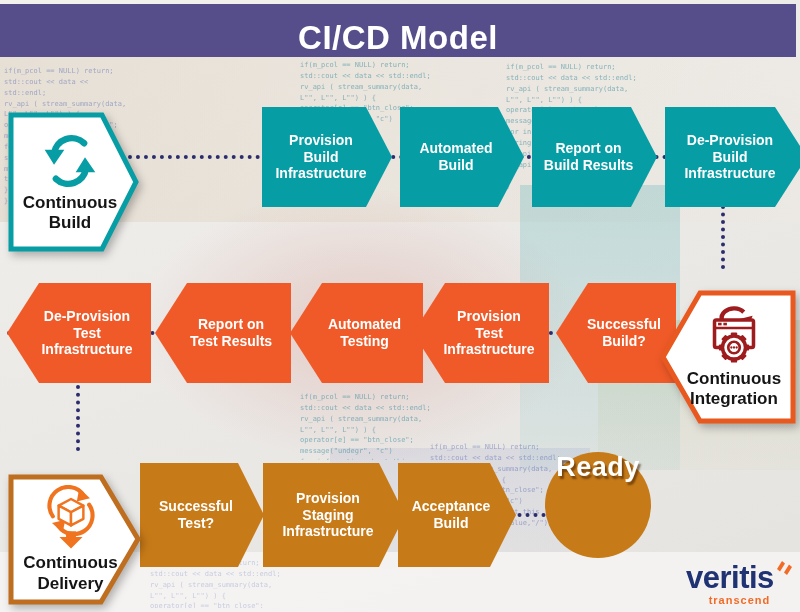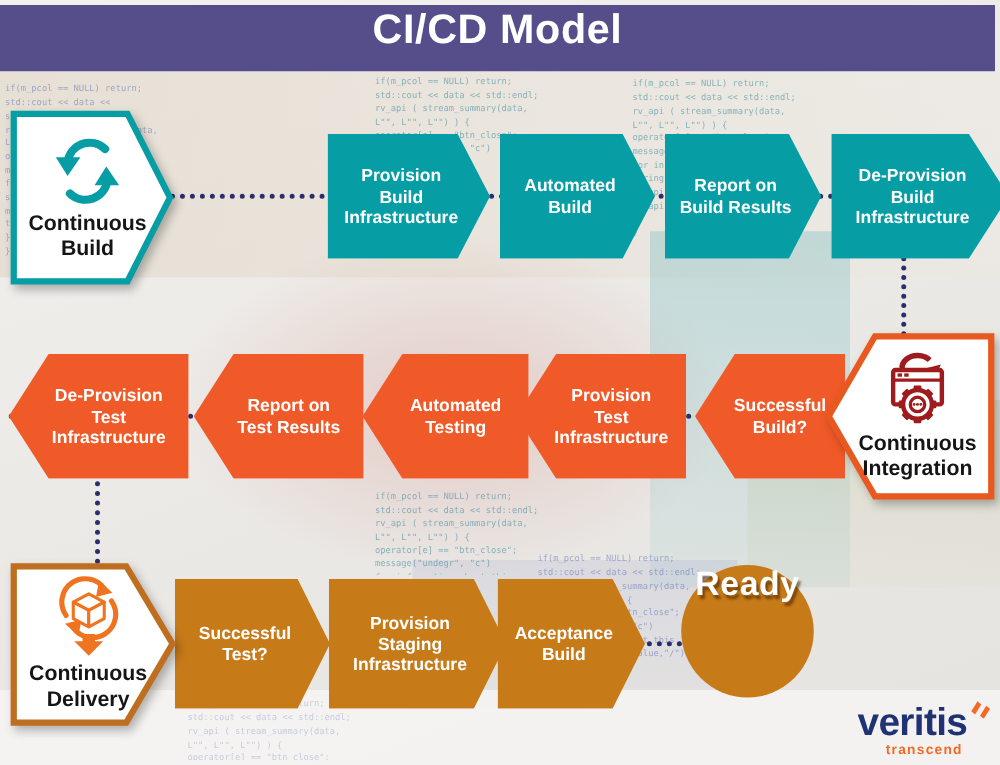--- a/index.html
+++ b/index.html
@@ -27,21 +27,21 @@
   .cb-blue{color:rgba(70,90,175,.45);}
   #code1{left:4px;top:66px;width:124px;height:250px;}
   #code2{left:300px;top:60px;width:180px;height:66px;}
   #code3{left:506px;top:62px;width:150px;height:405px;}
   #code4{left:300px;top:392px;width:205px;height:68px;}
   #code5{left:430px;top:442px;width:170px;height:118px;}
   #code6{left:150px;top:558px;width:260px;height:50px;opacity:.6;}
 
   
   .header{position:absolute;left:0;top:4px;width:796px;height:53px;background:#554E8A;
-          z-index:5;display:flex;align-items:flex-start;justify-content:center;}
+          z-index:5;display:flex;align-items:flex-end;justify-content:center;}
   .header .title{color:#fff;font-size:33px;font-weight:bold;letter-spacing:.5px;}
 
   
   .dh{position:absolute;border-top:4px dotted #2B2D6E;z-index:1;}
   .dv{position:absolute;border-left:4px dotted #2B2D6E;z-index:1;}
   #dh1{left:128px;top:155px;width:667px;}
   #dh2{left:7px;top:331px;width:786px;}
   #dh3{left:142px;top:513px;width:412px;}
   #dv1{left:721px;top:205px;height:64px;}
   #dv2{left:76px;top:385px;height:66px;}
@@ -61,21 +61,21 @@
   #r2s1{left:7px;width:128px;}  #r2s2{left:155px;width:120px;} #r2s3{left:290px;width:117px;}
   #r2s4{left:413px;width:120px;} #r2s5{left:556px;width:104px;}
   #r3s1{left:140px;width:112px;} #r3s2{left:263px;width:130px;} #r3s3{left:398px;width:106px;}
 
   .ready{position:absolute;left:545px;top:452px;width:106px;height:106px;border-radius:50%;
          background:#C77A18;display:flex;align-items:flex-start;justify-content:center;z-index:3;}
   .ready .label{font-size:27px;color:#fff;font-weight:bold;letter-spacing:.5px;
                 text-shadow:2px 3px 2px rgba(70,35,5,.6);}
 
   
-  .badge{position:absolute;z-index:4;}
+  .badge{position:absolute;z-index:4;margin-top:24px;}
   .badge svg.shape{position:absolute;left:0;top:0;filter:drop-shadow(3px 4px 4px rgba(0,0,0,.28));}
   .badge .content{position:absolute;inset:0;display:flex;flex-direction:column;
                   align-items:center;justify-content:center;gap:2px;}
   .badge .blabel{font-weight:bold;font-size:17px;color:#151515;text-align:center;line-height:1.2;
                  white-space:pre-line;}
   #badge-cb{left:8px;top:88px;width:132px;height:140px;}
   #badge-cb .content{padding-right:8px;}
   #badge-ci{left:660px;top:266px;width:136px;height:134px;}
   #badge-ci .content{padding-left:12px;}
   #badge-cd{left:8px;top:450px;width:133px;height:131px;}

